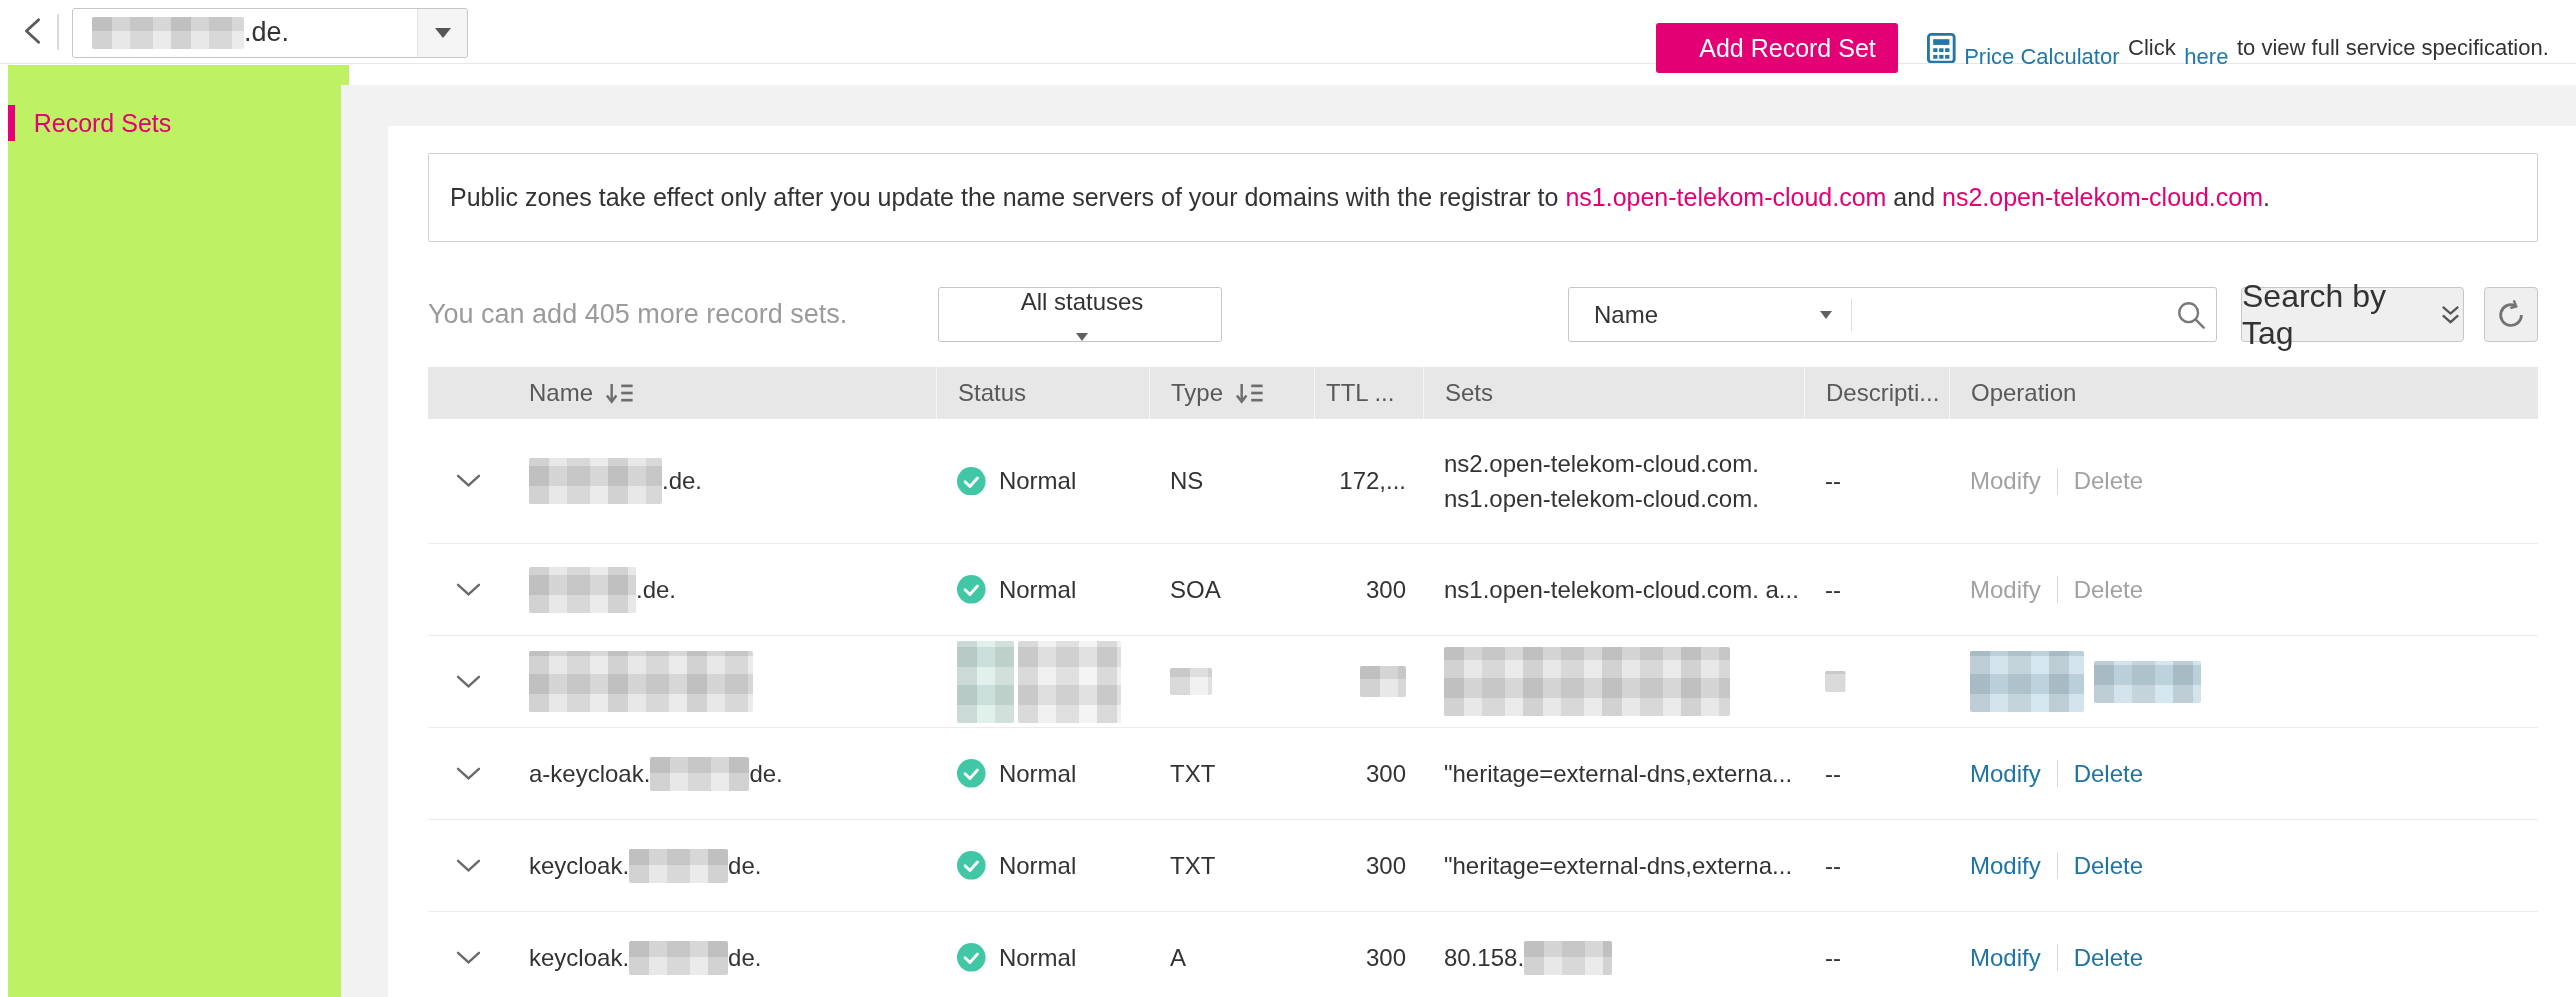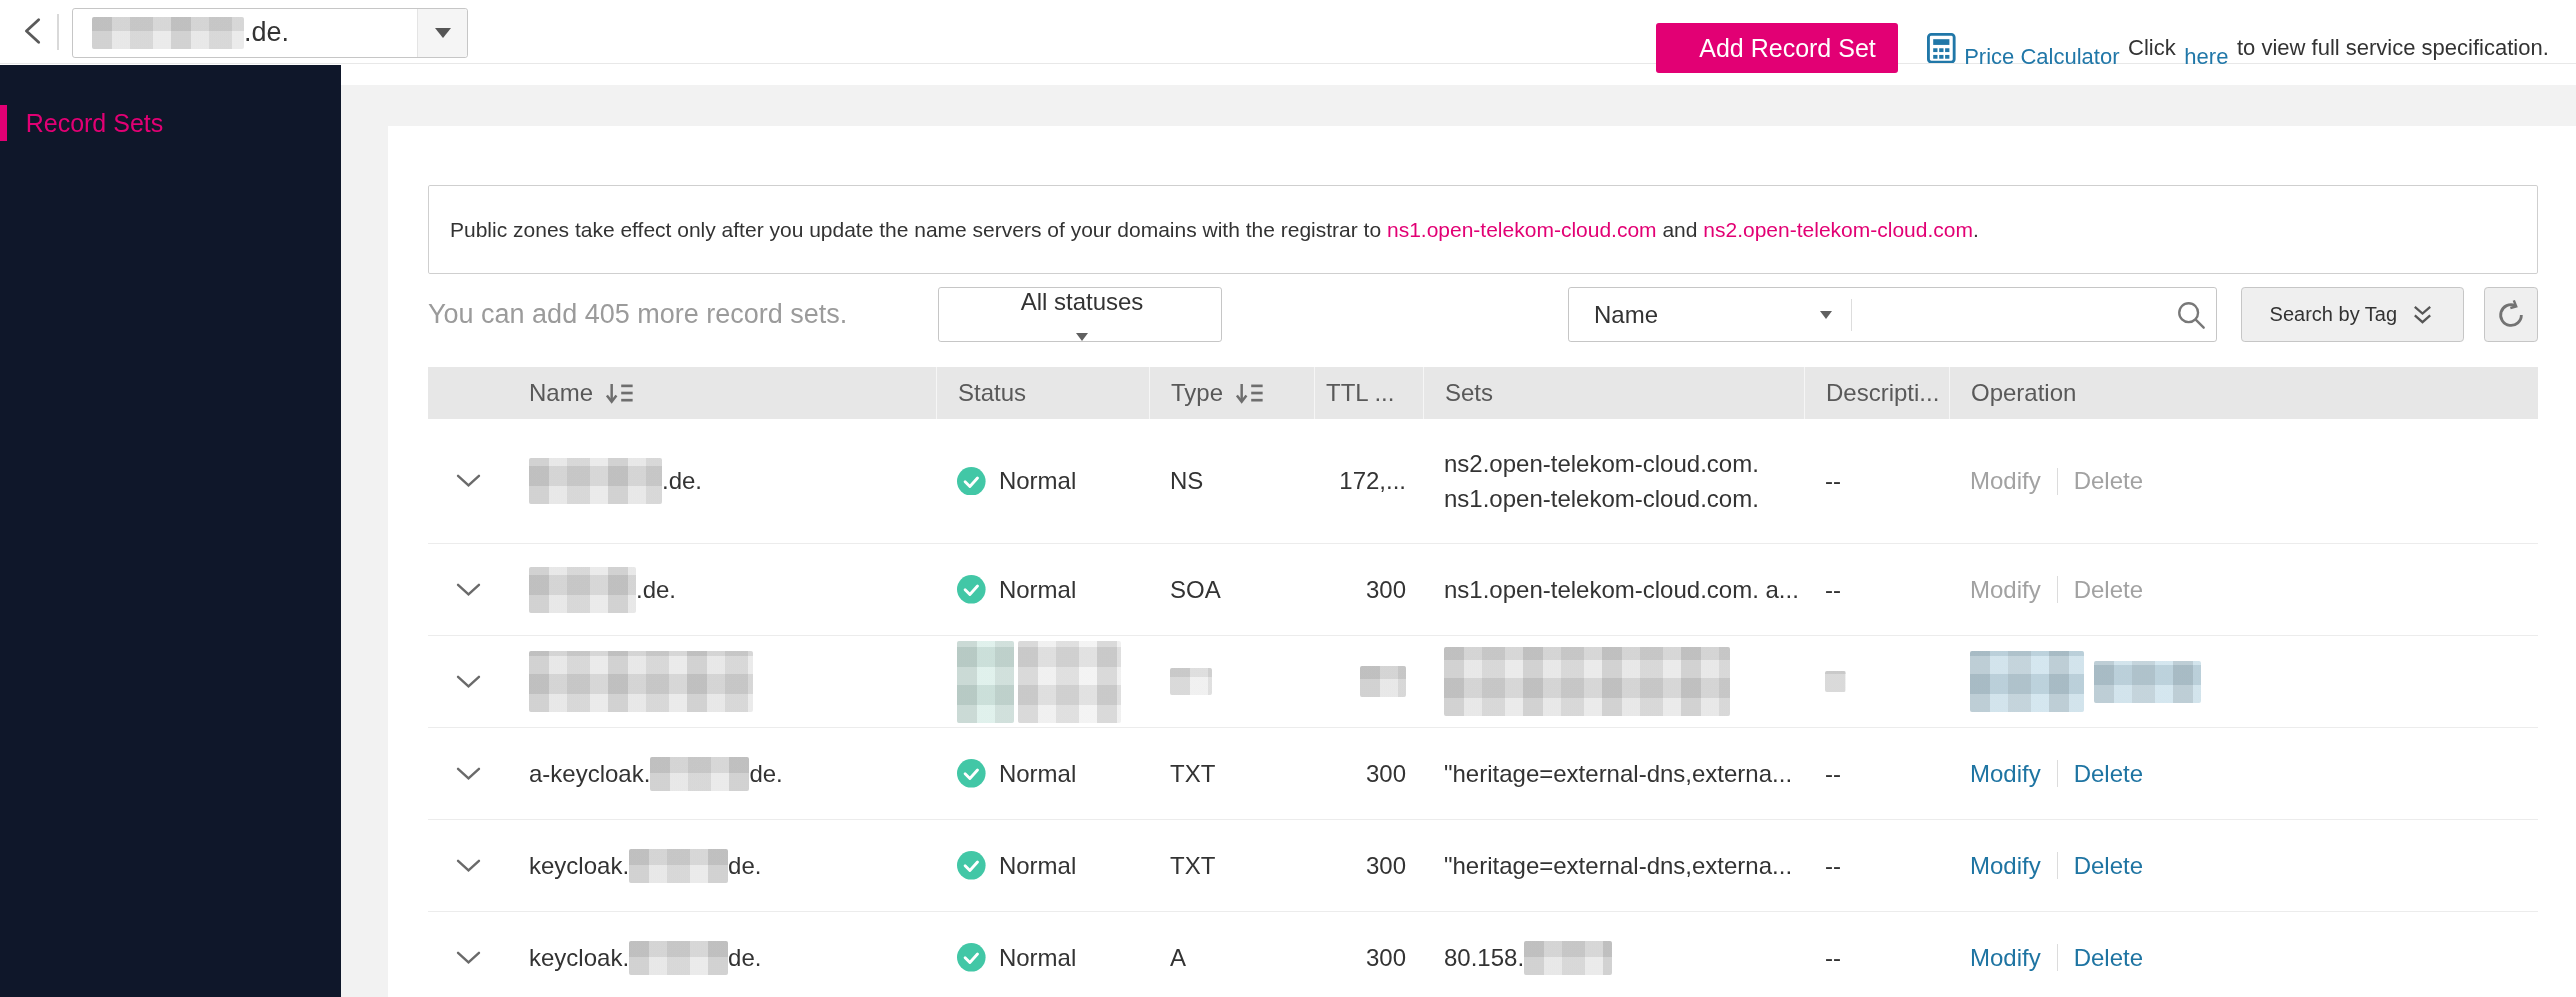--- a/index.html
+++ b/index.html
@@ -14,41 +14,41 @@
   .tb-divider { position:absolute; left:57px; top:14.3px; width:1.9px; height:36px; background:#d9d9d9; }
   .zone-select { position:absolute; left:72px; top:7.6px; width:396px; height:50px; border:1px solid #c6c6c6; border-radius:2.9px; background:#fff; display:flex; align-items:center; cursor:pointer; }
   .zone-text { margin-left:19px; font-size:27px; color:#333; display:flex; align-items:center; }
   .zone-caret-box { position:absolute; right:0; top:0; width:50px; height:100%; background:#f5f5f5; border-left:1px solid #e4e4e4; border-radius:0 2.9px 2.9px 0; display:flex; align-items:center; justify-content:center; }
   .caret-lg { width:0; height:0; border-left:8.6px solid transparent; border-right:8.6px solid transparent; border-top:10.5px solid #555; }
   .caret-sm { width:0; height:0; border-left:6.7px solid transparent; border-right:6.7px solid transparent; border-top:8.6px solid #606060; }
   .add-btn { position:absolute; left:1656px; top:23px; width:242px; height:50px; background:#e20074; border-radius:2.9px; color:#fff; font-size:25px; display:flex; align-items:center; justify-content:center; cursor:pointer;padding-left:21px; }
   .tb-right { position:absolute; left:1927px; top:23px; height:50px; display:flex; align-items:center; gap:8.6px; font-size:22px; color:#333; white-space:nowrap; }
   .link-blue { color:#2077a8; cursor:pointer;margin-top:17px; }
   
-  .sidebar { position:absolute; left:0; top:65px; width:341px; bottom:0; background:#0f172a; }
+  .sidebar { position:absolute; left:8px; top:65px; width:341px; bottom:0; background:#bef264; }
   .sidebar-item { position:absolute; left:0; top:40px; display:flex; align-items:center; cursor:pointer; }
   .sidebar-accent { width:6.7px; height:36px; background:#e20074; margin-right:19px; }
   .sidebar-label { font-size:25px; color:#e20074; }
   .content-bg { position:absolute; left:341px; top:85px; right:0; bottom:0; background:#f2f2f2; }
   .panel { position:absolute; left:388px; top:126px; right:0; bottom:0; background:#fff; }
   
-  .notice { position:absolute; left:40px; top:27px; width:2110px; height:89px; border:1px solid #cfcfcf; border-radius:1.9px; background:#fff; display:flex; align-items:center; font-size:21px; color:#333;margin-top:32px; }
+  .notice { position:absolute; left:40px; top:27px; width:2110px; height:89px; border:1px solid #cfcfcf; border-radius:1.9px; background:#fff; display:flex; align-items:center; font-size:25px; color:#333; }
   .notice-inner { margin-left:21px; white-space:nowrap; }
   .mag { color:#e20074; }
   
   .quota { position:absolute; left:40px; top:161px; height:55px; display:flex; align-items:center; font-size:27px; color:#9b9b9b; }
   .sel { position:absolute; top:161px; height:55px; border:1px solid #c6c6c6; border-radius:2.9px; background:#fff; display:flex; align-items:center; justify-content:space-between; padding:0 19px 0 23px; font-size:24px; color:#333; cursor:pointer;flex-direction:column; }
   .sel-status { left:550px; width:284px; }
   .sel-type { left:868px; width:295px; }
   .search-combo { position:absolute; left:1180px; top:161px; width:649px; height:55px; border:1px solid #c6c6c6; border-radius:2.9px; background:#fff; display:flex; align-items:center; }
   .search-key { width:282px; height:100%; display:flex; align-items:center; justify-content:space-between; padding:0 19px 0 25px; font-size:24px; color:#333; cursor:pointer; }
   .search-sep { width:1px; height:32px; background:#ddd; }
   .search-input { flex:1; height:100%; border:none; outline:none; font-size:24px; padding:0 13.3px; font-family:inherit; color:#333; background:transparent; min-width:0; }
   .search-icon-box { width:50px; display:flex; align-items:center; justify-content:center; cursor:pointer; }
-  .tag-btn { position:absolute; left:1853px; top:161px; width:223px; height:55px; background:#efefef; border:1px solid #c6c6c6; border-radius:3.8px; display:flex; align-items:center; justify-content:center; gap:13.3px; font-size:20px; color:#333; cursor:pointer; }
+  .tag-btn { position:absolute; left:1853px; top:161px; width:223px; height:55px; background:#efefef; border:1px solid #c6c6c6; border-radius:3.8px; display:flex; align-items:center; justify-content:center; gap:13.3px; font-size:32px; color:#333; cursor:pointer; }
   .refresh-btn { position:absolute; left:2096px; top:161px; width:54px; height:55px; background:#efefef; border:1px solid #c6c6c6; border-radius:3.8px; display:flex; align-items:center; justify-content:center; cursor:pointer; }
   
   .table { position:absolute; left:40px; top:241px; width:2110px; }
   .grid-cols { display:grid; grid-template-columns:80px 428px 213px 165px 109px 381px 145px 589px; }
   .thead { height:52px; background:#e7e7e7; align-items:center; font-size:24px; color:#595959; }
   .th { height:100%; display:flex; align-items:center; gap:12.4px; padding-left:21px; }
   .th.sep { border-left:1.9px solid #f6f6f6; }
   .th.th-ttl { padding-left:11px; }
   .trow { height:92px; align-items:center; border-bottom:1px solid #ececec; font-size:24px; color:#333; background:#fff; }
   .trow.tall { height:125px; }

